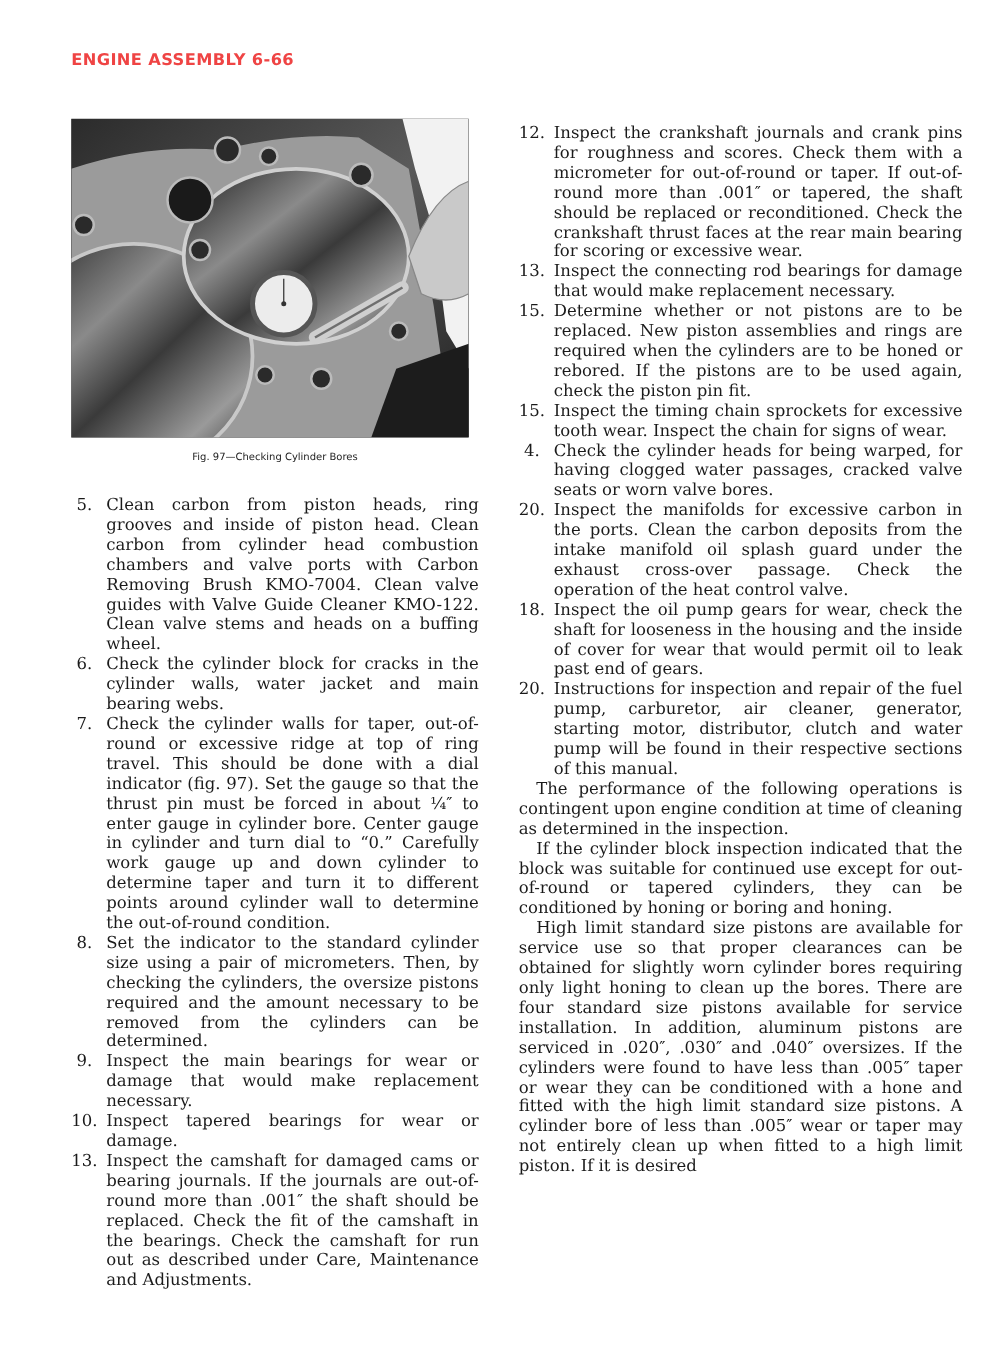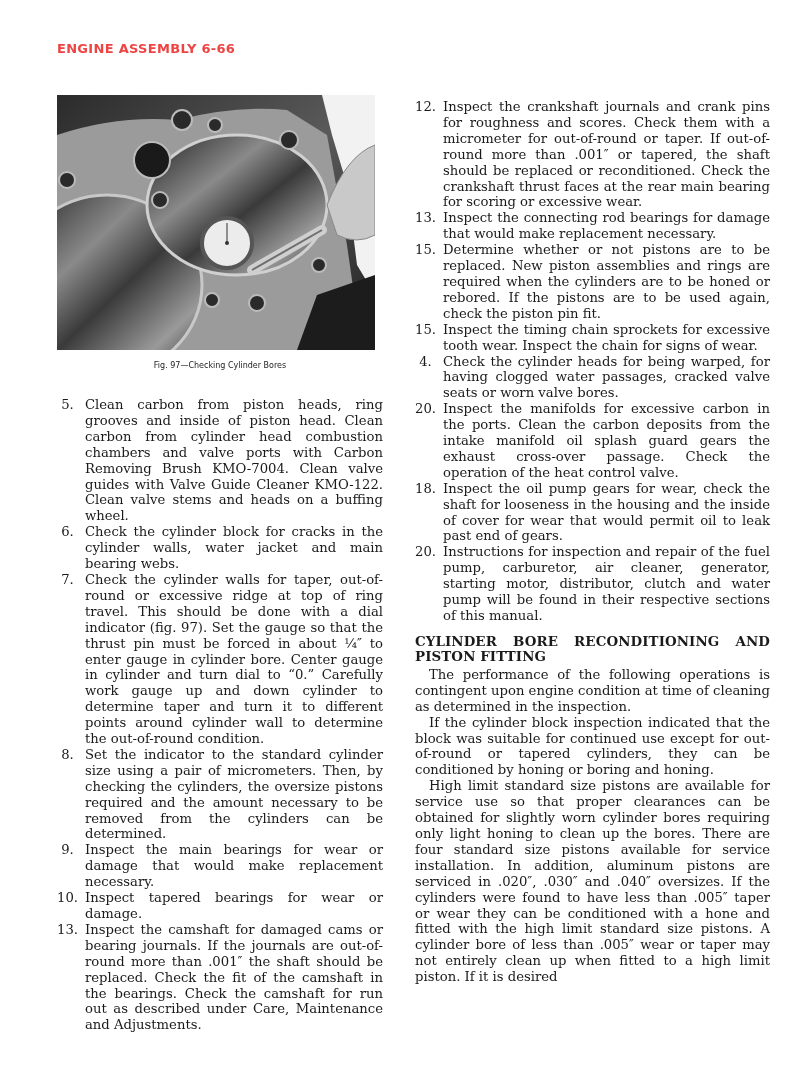--- a/index.html
+++ b/index.html
@@ -140,28 +140,27 @@
   <div class="item">
     <span class="num">15.</span>
     <span class="txt">Inspect the timing chain sprockets for excessive tooth wear. Inspect the chain for signs of wear.</span>
   </div>
   <div class="item">
     <span class="num">4.</span>
     <span class="txt">Check the cylinder heads for being warped, for having clogged water passages, cracked valve seats or worn valve bores.</span>
   </div>
   <div class="item">
     <span class="num">20.</span>
-    <span class="txt">Inspect the manifolds for excessive carbon in the ports. Clean the carbon deposits from the intake manifold oil splash guard gears the exhaust cross-over passage. Check the operation of the heat control valve.</span>
+    <span class="txt">Inspect the manifolds for excessive carbon in the ports. Clean the carbon deposits from the intake manifold oil splash guard under the exhaust cross-over passage. Check the operation of the heat control valve.</span>
   </div>
   <div class="item">
     <span class="num">18.</span>
     <span class="txt">Inspect the oil pump gears for wear, check the shaft for looseness in the housing and the inside of cover for wear that would permit oil to leak past end of gears.</span>
   </div>
   <div class="item">
     <span class="num">20.</span>
     <span class="txt">Instructions for inspection and repair of the fuel pump, carburetor, air cleaner, generator, starting motor, distributor, clutch and water pump will be found in their respective sections of this manual.</span>
   </div>
 
-  <div class="section-heading">CYLINDER BORE RECONDITIONING AND PISTON FITTING</div>
   <div class="para">The performance of the following operations is contingent upon engine condition at time of cleaning as determined in the inspection.</div>
   <div class="para">If the cylinder block inspection indicated that the block was suitable for continued use except for out-of-round or tapered cylinders, they can be conditioned by honing or boring and honing.</div>
   <div class="para">High limit standard size pistons are available for service use so that proper clearances can be obtained for slightly worn cylinder bores requiring only light honing to clean up the bores. There are four standard size pistons available for service installation. In addition, aluminum pistons are serviced in .020″, .030″ and .040″ oversizes. If the cylinders were found to have less than .005″ taper or wear they can be conditioned with a hone and fitted with the high limit standard size pistons. A cylinder bore of less than .005″ wear or taper may not entirely clean up when fitted to a high limit piston. If it is desired</div>
 </div>
 
 </body></html>

